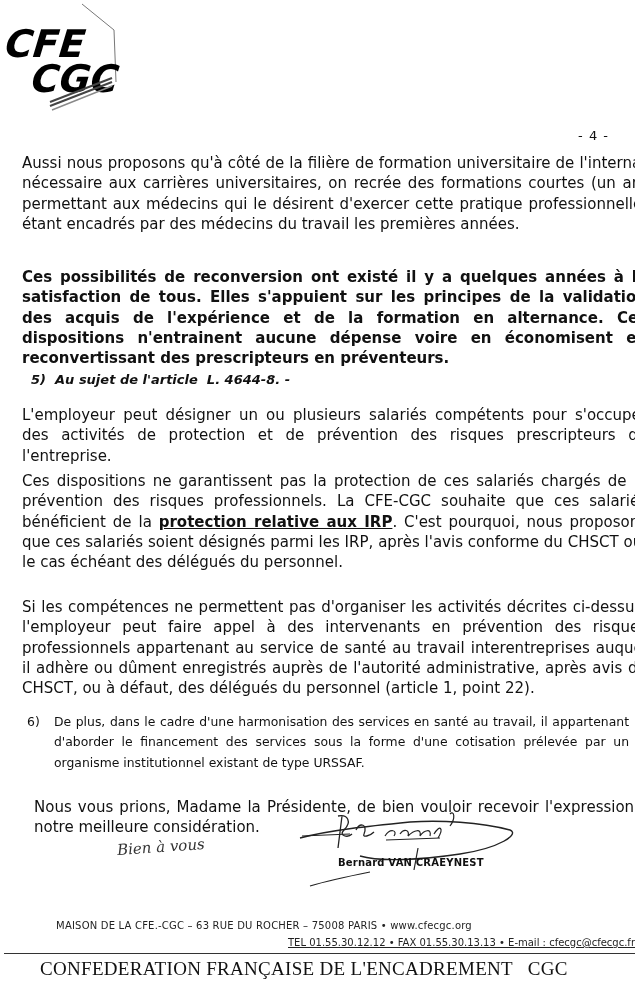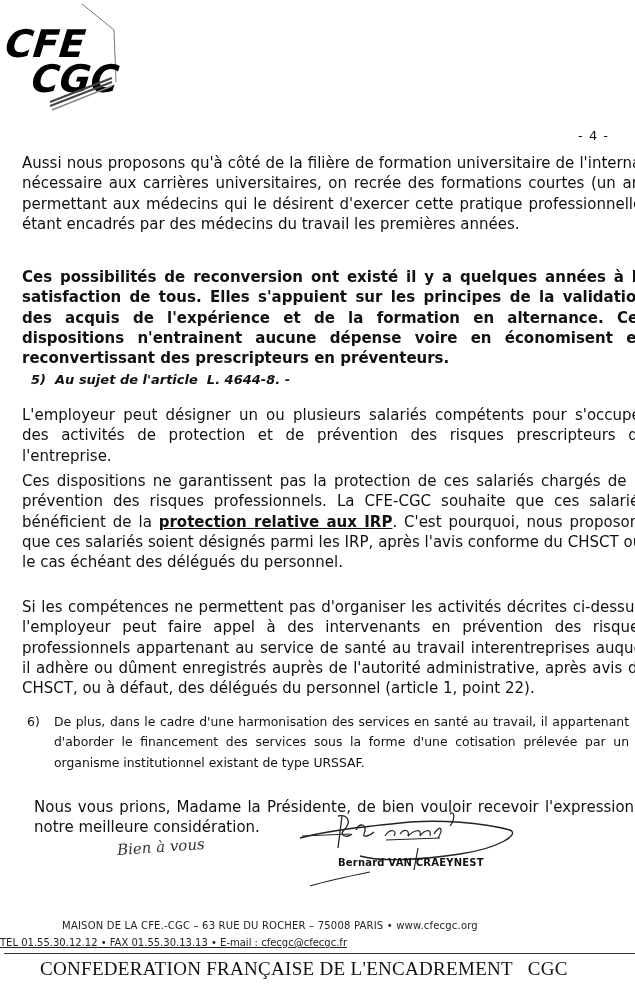--- a/index.html
+++ b/index.html
@@ -40,25 +40,25 @@
     font-family: "DejaVu Serif", serif; font-style: italic;
     font-size: 15px; color: #333; transform: rotate(-4deg);
   }
   .signature { position: absolute; left: 290px; top: 808px; width: 240px; height: 80px; }
   .signer {
     position: absolute; left: 338px; top: 857px;
     font-size: 10px; font-weight: bold; letter-spacing: 0.2px;
   }
   .footer-line1 {
     position: absolute; left: 0; width: 528px; top: 920px;
-    text-align: center; font-size: 10px; letter-spacing: 0.2px; color: #222; padding-left: 6px;
+    text-align: center; font-size: 10px; letter-spacing: 0.2px; color: #222;
   }
   .footer-line2 {
     position: absolute; left: 0; width: 635px; top: 937px;
-    text-align: left; font-size: 10px; color: #222;
+    text-align: right; font-size: 10px; color: #222;
   }
   .footer-line2 span { text-decoration: underline; }
   .footer-rule {
     position: absolute; left: 4px; right: 0; top: 953px; height: 0;
     border-top: 1px solid #333;
   }
   .footer-title {
     position: absolute; left: 40px; top: 958px;
     font-family: "Liberation Serif", serif; font-size: 19px; letter-spacing: 0.3px;
     white-space: pre;

